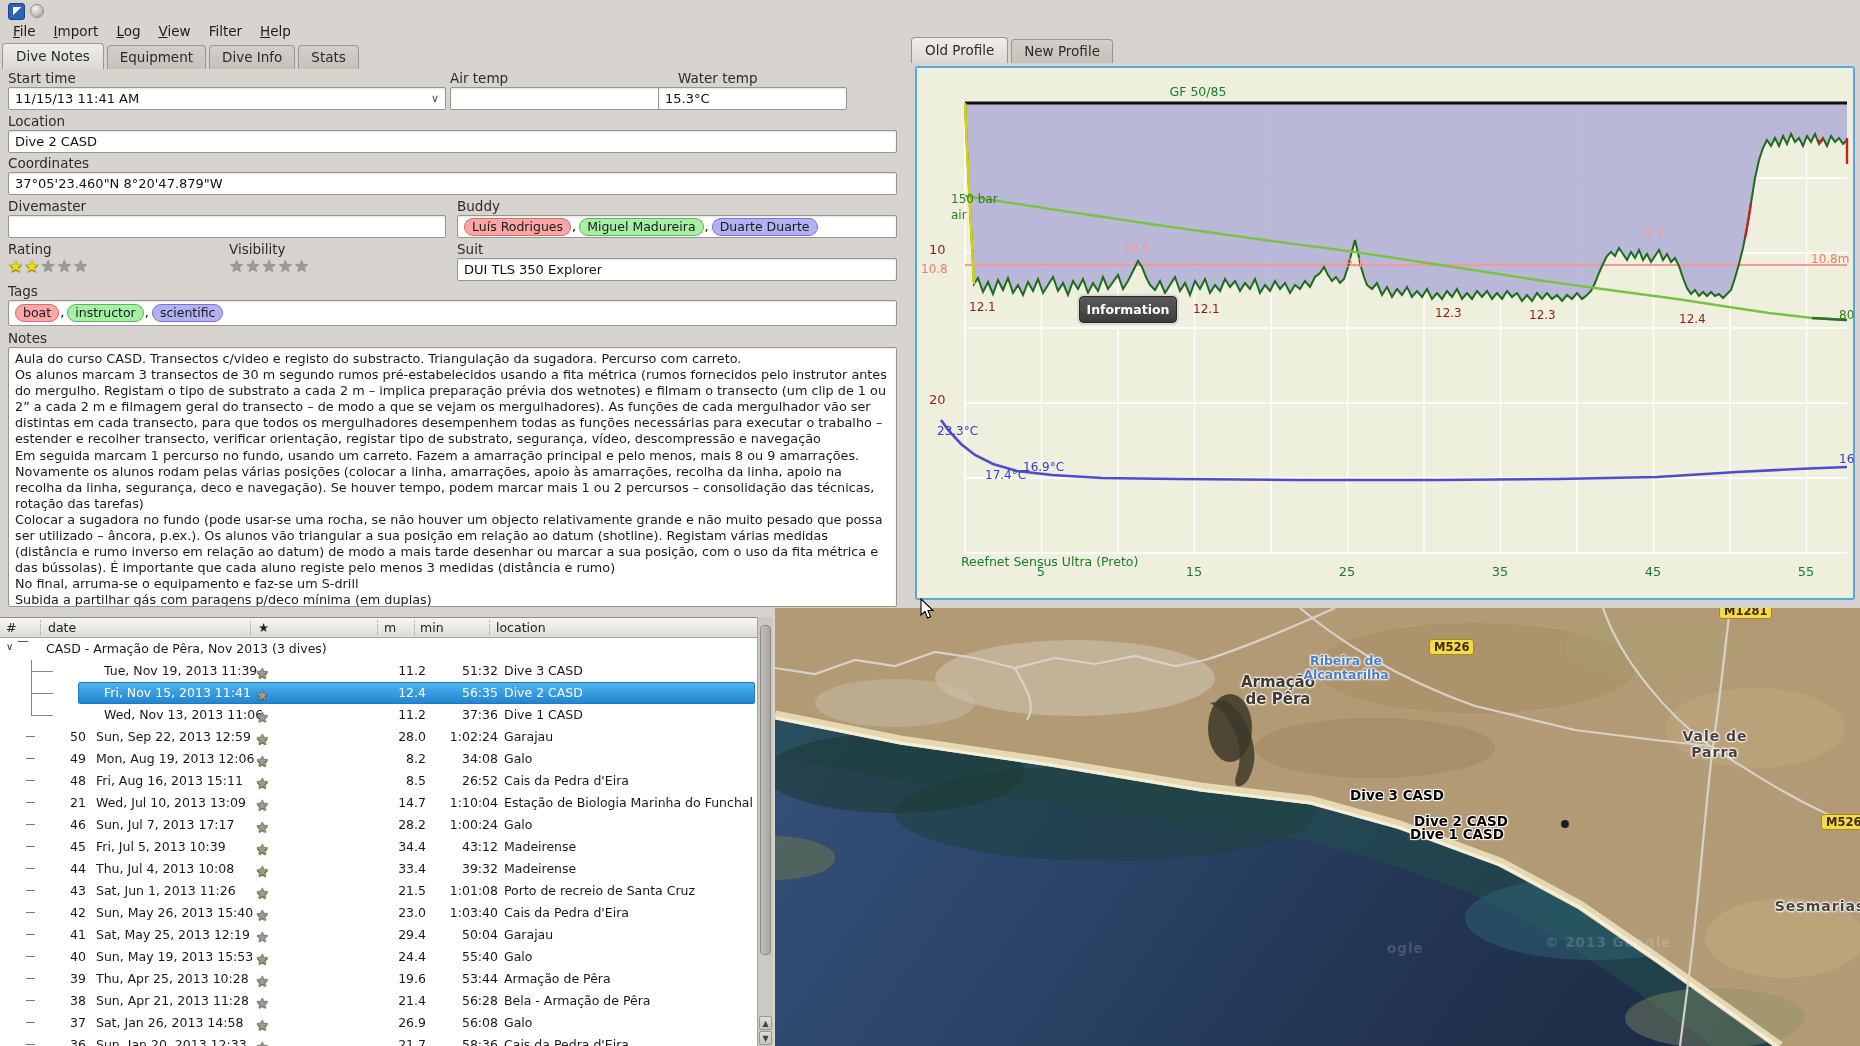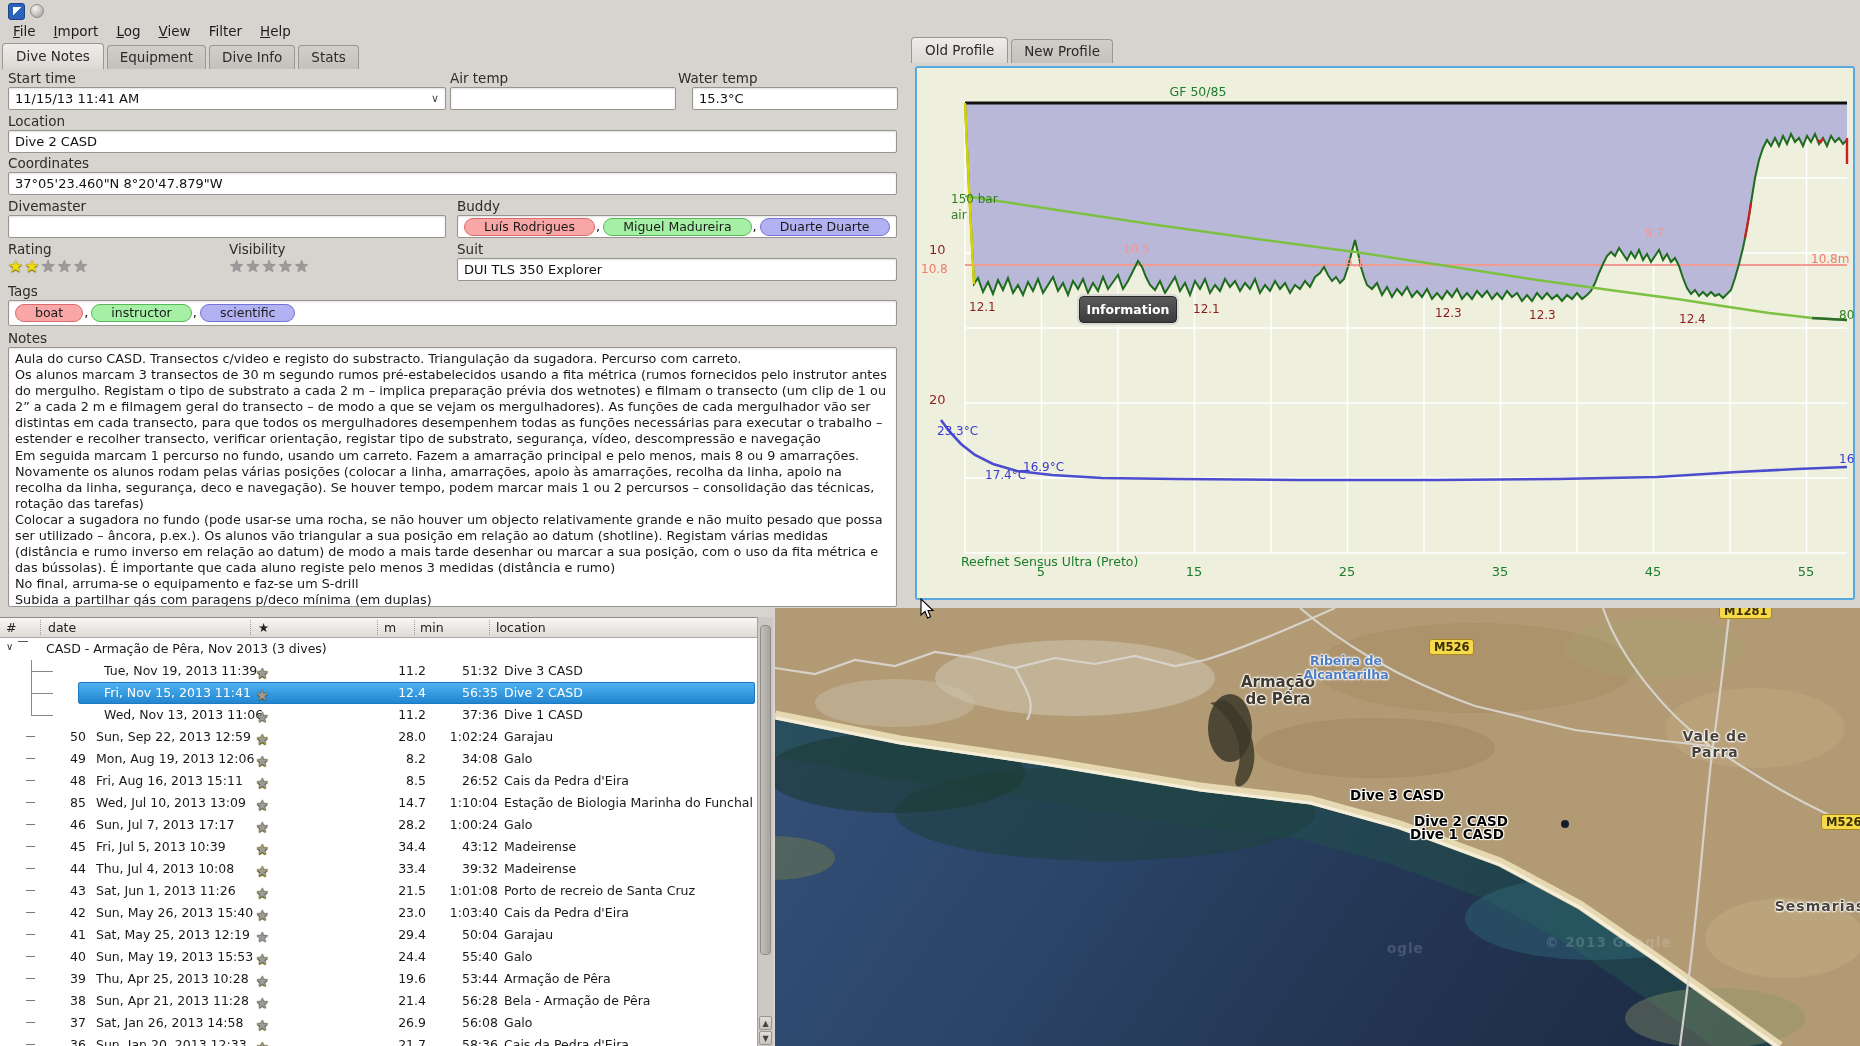--- a/index.html
+++ b/index.html
@@ -24,21 +24,21 @@
   #profile-tabs { left:911px; top:37px; }
   .tab { border:1px solid #9a9792; border-bottom:none; border-radius:4px 4px 0 0;
     background:linear-gradient(#d2cfca,#c4c1bb); padding:3px 12px 4px; margin-right:3px;
     font-size:13.5px; color:#2a2a2a; }
   .tab.active { background:linear-gradient(#efedea,#dcd9d4); padding:4px 13px 5px; position:relative; z-index:2; }
   
   .flabel { position:absolute; font-size:13.5px; color:#2e2c29; }
   .field { position:absolute; height:23px; background:#fff; border:1px solid #989590; border-radius:2px;
     font-size:13px; color:#111; padding:3px 6px; box-shadow:inset 0 1px 2px rgba(0,0,0,.12); overflow:hidden; white-space:nowrap; }
   .combo-arrow { position:absolute; right:6px; top:4px; font-size:11px; color:#444; }
-  .chip { display:inline-block; border-radius:9px; padding:0 19px; margin-right:1px; font-size:12.5px; line-height:16px; color:#1a1a1a; }
+  .chip { display:inline-block; border-radius:9px; padding:0 7px; margin-right:1px; font-size:12.5px; line-height:16px; color:#1a1a1a; }
   .chip-sep { margin-right:3px; }
   .stars-box { position:absolute; letter-spacing:1px; }
   .star { font-size:17px; }
   .star.filled { color:#f0dc14; text-shadow:0 0 1px #6a6100,0 1px 1px #6a6100; }
   .star.empty  { color:#9b9b9b; text-shadow:0 0 1px #555; }
   #notes-box { position:absolute; left:8px; top:347px; width:889px; height:260px; background:#fff;
     border:1px solid #989590; border-radius:2px; padding:3px 6px; font-size:12.8px; line-height:16.1px;
     white-space:pre-wrap; overflow:hidden; box-shadow:inset 0 1px 2px rgba(0,0,0,.1); }
   
   #dive-list { position:absolute; left:0; top:617px; width:757px; height:429px; background:#fff;
@@ -133,21 +133,21 @@
 
   <div>
     <span class="flabel" style="left:8px;top:70px">Start time</span>
     <div class="field" style="left:8px;top:87px;width:438px">
       <span>11/15/13 11:41 AM</span>
       <span class="combo-arrow">∨</span>
     </div>
     <span class="flabel" style="left:450px;top:70px">Air temp</span>
     <div class="field" style="left:450px;top:87px;width:226px"><span></span></div>
     <span class="flabel" style="left:678px;top:70px">Water temp</span>
-    <div class="field" style="left:692px;top:87px;width:206px"><span>15.3°C</span></div>
+    <div class="field" style="left:658px;top:87px;width:189px"><span>15.3°C</span></div>
 
     <span class="flabel" style="left:8px;top:113px">Location</span>
     <div class="field" style="left:8px;top:130px;width:889px"><span>Dive 2 CASD</span></div>
 
     <span class="flabel" style="left:8px;top:155px">Coordinates</span>
     <div class="field" style="left:8px;top:172px;width:889px"><span>37°05'23.460"N 8°20'47.879"W</span></div>
 
     <span class="flabel" style="left:8px;top:198px">Divemaster</span>
     <div class="field" style="left:8px;top:215px;width:438px"><span></span></div>
     <span class="flabel" style="left:457px;top:198px">Buddy</span>
@@ -282,21 +282,21 @@
             <span class="star filled">★</span>
             <span class="star empty">★</span>
             <span class="star empty">★</span>
           </span>
           <span class="cell-depth">8.5</span>
           <span class="cell-dur">26:52</span>
           <span class="cell-loc">Cais da Pedra d'Eira</span>
         </div>
         <div class="dlrow">
           <div class="dash"></div>
-          <span class="cell-num">85</span>
+          <span class="cell-num">21</span>
           <span class="cell-date">Wed, Jul 10, 2013 13:09</span>
           <span class="cell-stars">
             <span class="star filled">★</span>
             <span class="star filled">★</span>
             <span class="star empty">★</span>
             <span class="star empty">★</span>
             <span class="star empty">★</span>
           </span>
           <span class="cell-depth">14.7</span>
           <span class="cell-dur">1:10:04</span>

